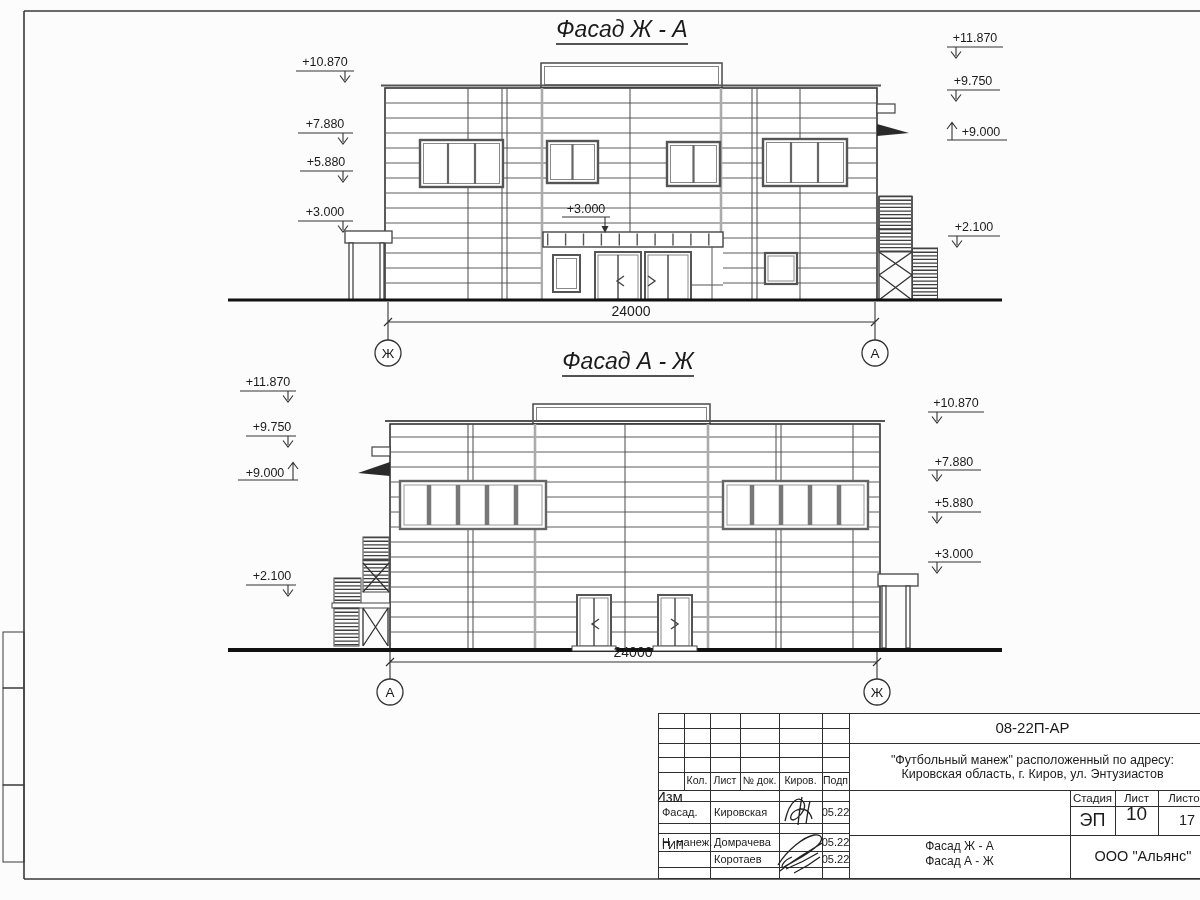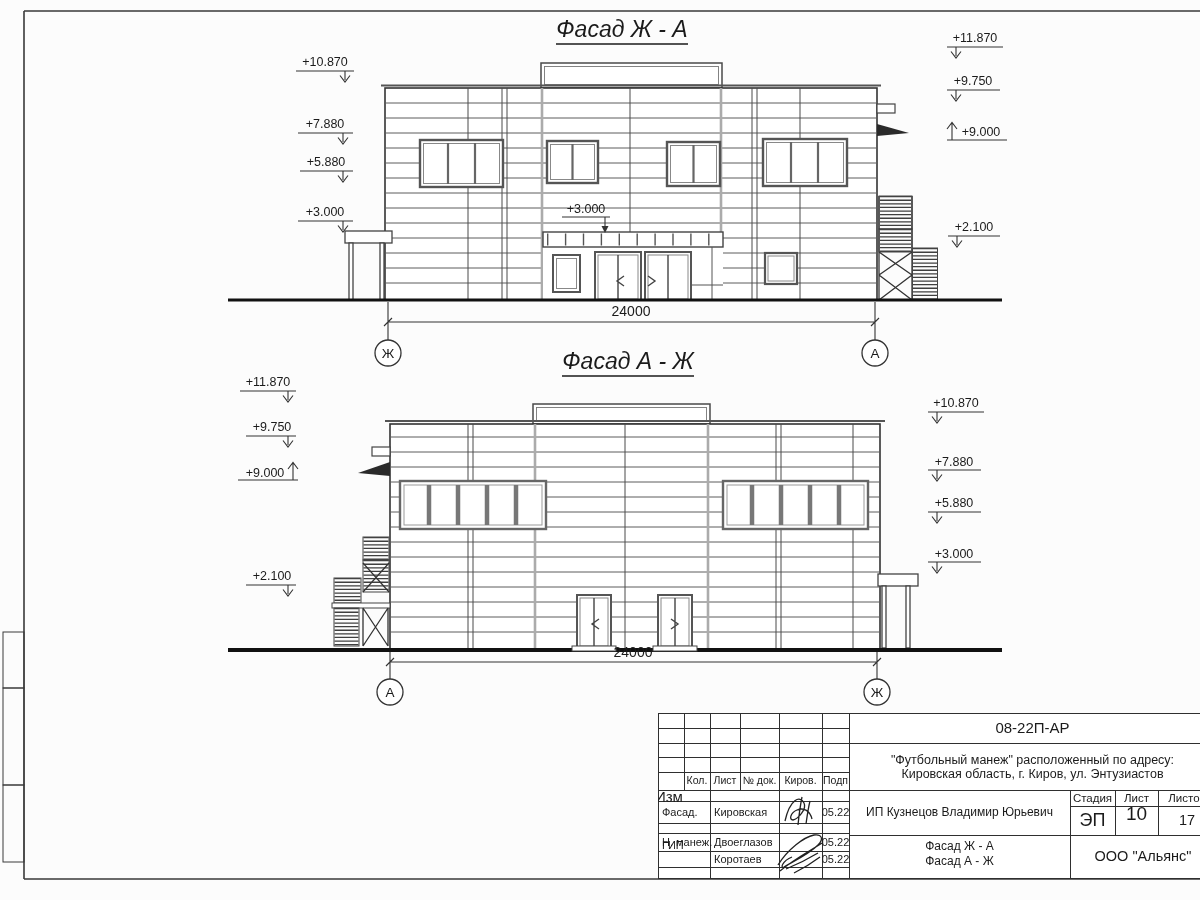--- a/index.html
+++ b/index.html
@@ -283,37 +283,36 @@
   <div class="cell" style="left:26px;top:59px;width:26px;height:18px;font-size:10.5px">Кол.</div>
   <div class="cell" style="left:52px;top:59px;width:30px;height:18px;font-size:10.5px">Лист</div>
   <div class="cell" style="left:82px;top:59px;width:39px;height:18px;font-size:10.5px">№ док.</div>
   <div class="cell" style="left:121px;top:59px;width:43px;height:18px;font-size:10.5px">Киров.</div>
   <div class="cell" style="left:164px;top:59px;width:27px;height:18px;font-size:10.5px">Подп</div>
 
   <div class="cell cl" style="left:0;top:88px;width:52px;height:22px">Фасад.</div>
   <div class="cell cl" style="left:52px;top:88px;width:69px;height:22px">Кировская</div>
   <div class="cell" style="left:164px;top:88px;width:27px;height:22px">05.22</div>
   <div class="cell cl" style="left:0;top:120px;width:52px;height:18px">Н. манеж.</div>
-  <div class="cell cl" style="left:52px;top:120px;width:69px;height:18px">Двоеглазов</div>
+  <div class="cell cl" style="left:52px;top:120px;width:69px;height:18px">Домрачева</div>
   <div class="cell" style="left:164px;top:120px;width:27px;height:18px">05.22</div>
   <div class="cell cl" style="left:0;top:124px;width:52px;height:16px">ГИП</div>
   <div class="cell cl" style="left:52px;top:138px;width:69px;height:16px">Коротаев</div>
   <div class="cell" style="left:164px;top:138px;width:27px;height:16px">05.22</div>
 
   <svg class="sig" style="left:122px;top:80px" width="44" height="36" viewBox="0 0 44 36">
     <path d="M5 28 C10 6 20 2 24 10 C27 16 18 26 13 27 C9 27 10 20 17 17 C24 14 30 18 32 26 M22 4 C20 14 19 22 18 32 M30 8 C28 16 27 24 26 31" stroke="#222" stroke-width="1.3" fill="none"></path>
   </svg>
   <svg class="sig" style="left:116px;top:116px" width="52" height="46" viewBox="0 0 52 46">
     <path d="M4 36 C14 20 30 8 40 6 C48 5 50 10 44 16 C34 26 16 34 10 38 C6 40 8 32 18 28 M6 42 C20 30 36 22 48 14 M12 40 C22 36 34 30 44 24 M20 44 C28 40 38 34 46 28" stroke="#222" stroke-width="1.3" fill="none"></path>
   </svg>
 
   <div class="cell" style="left:191px;top:0;width:367px;height:30px;font-size:15px">08-22П-АР</div>
   <div class="cell" style="left:191px;top:40px;width:367px;height:15px;font-size:12.5px">"Футбольный манеж" расположенный по адресу:</div>
   <div class="cell" style="left:191px;top:54px;width:367px;height:15px;font-size:12.5px">Кировская область, г. Киров, ул. Энтузиастов</div>
-  <div class="cell" style="left:191px;top:77px;width:221px;height:45px;font-size:12px">ИП Кузнецов Владимир Юрьевич</div>
   <div class="cell" style="left:412px;top:77px;width:45px;height:16px;font-size:11.5px">Стадия</div>
   <div class="cell" style="left:457px;top:77px;width:43px;height:16px;font-size:11.5px">Лист</div>
   <div class="cell" style="left:500px;top:77px;width:58px;height:16px;font-size:11.5px">Листов</div>
   <div class="cell" style="left:412px;top:93px;width:45px;height:29px;font-size:18px">ЭП</div>
   <div class="cell" style="left:457px;top:87px;width:43px;height:29px;font-size:19px">10</div>
   <div class="cell" style="left:500px;top:93px;width:58px;height:29px;font-size:14.5px">17</div>
   <div class="cell" style="left:191px;top:126px;width:221px;height:16px;font-size:12px">Фасад Ж - А</div>
   <div class="cell" style="left:191px;top:141px;width:221px;height:16px;font-size:12px">Фасад А - Ж</div>
   <div class="cell" style="left:412px;top:122px;width:146px;height:43px;font-size:14.5px">ООО "Альянс"</div>
 </div>

